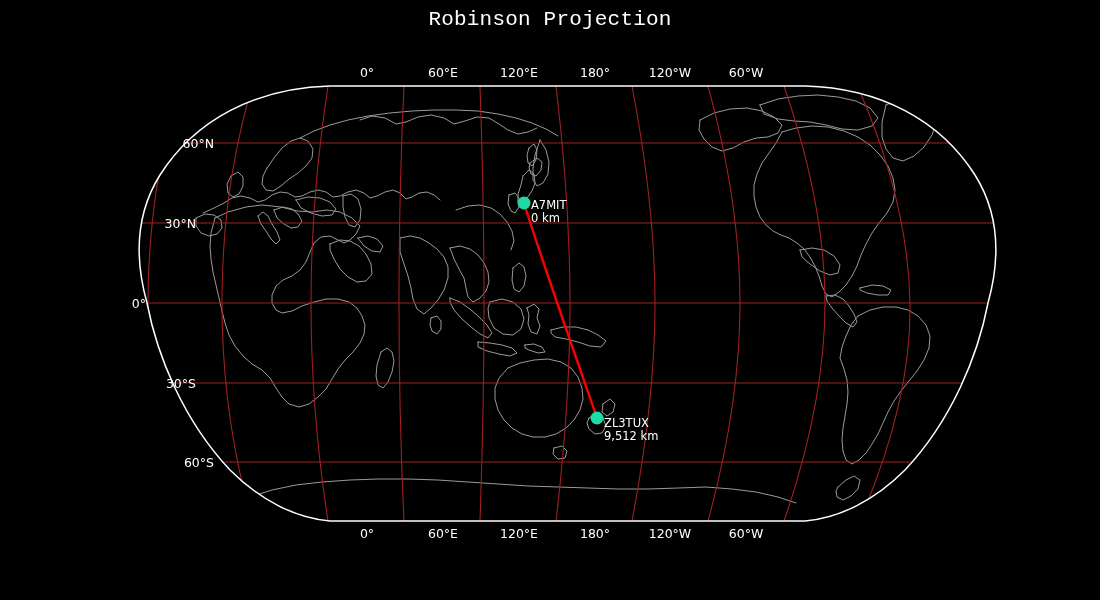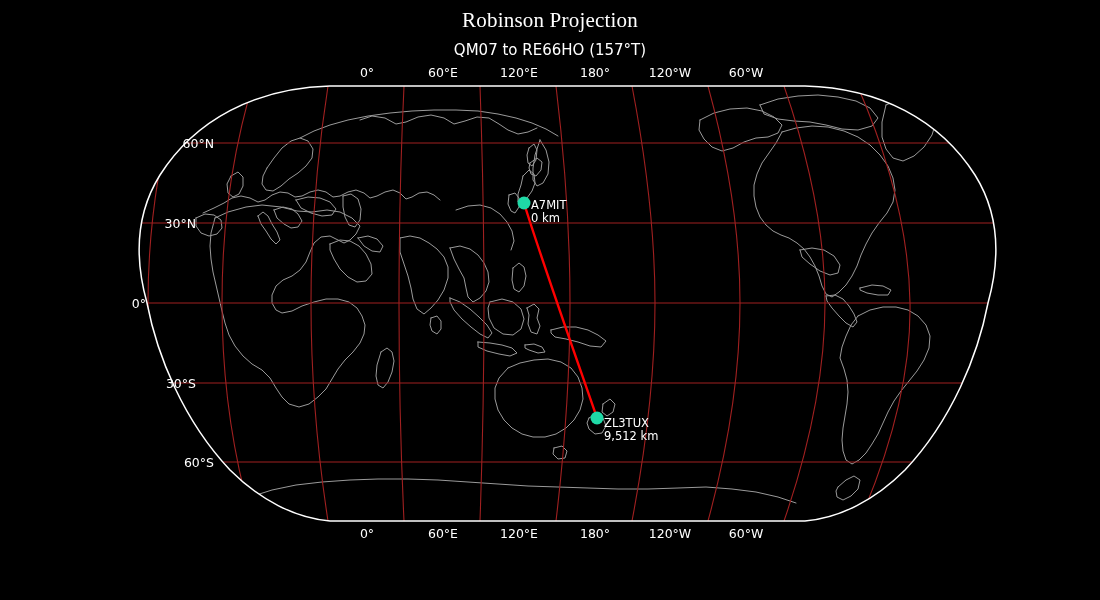--- a/index.html
+++ b/index.html
@@ -16,21 +16,21 @@
     font-family: "DejaVu Sans", sans-serif;
   }
   #map-title {
     position: absolute;
     left: 0;
     top: 8px;
     width: 1100px;
     text-align: center;
     color: #ffffff;
     font-size: 21px;
-    font-family: Liberation Serif, serif;
+    font-family: Liberation Mono, monospace;
     letter-spacing: 0.2px;
     white-space: nowrap;
   }
   #map-subtitle {
     position: absolute;
     left: 0;
     top: 41px;
     width: 1100px;
     text-align: center;
     color: #ffffff;
@@ -62,21 +62,20 @@
     font-size: 11.5px;
     text-anchor: start;
   }
 </style>
 </head>
 <body>
 
 <div id="app">
 
   <div id="map-title">Robinson Projection</div>
-  <div id="map-subtitle">QM07 to RE66HO (157°T)</div>
 
   <svg id="map-svg" width="1100" height="600" viewBox="0 0 1100 600">
 
     <defs>
       <clipPath id="globe-clip">
         <path d="M 553,86
                  L 805,86
                  C 880,88 940,120 975,175
                  C 1000,215 1000,260 988,303
                  C 978,355 952,420 905,470

